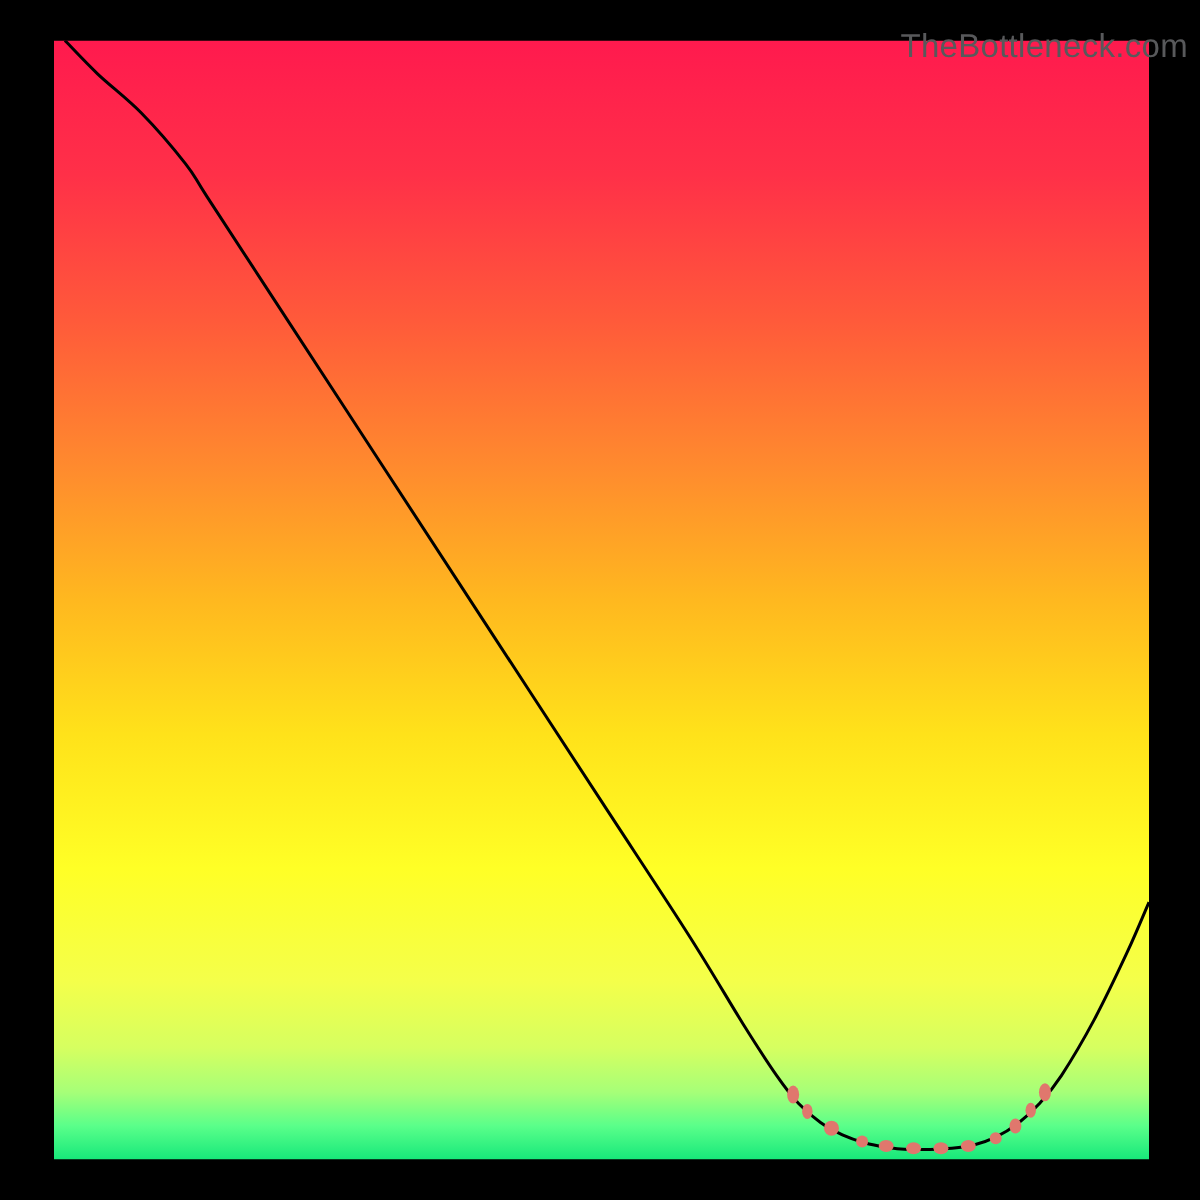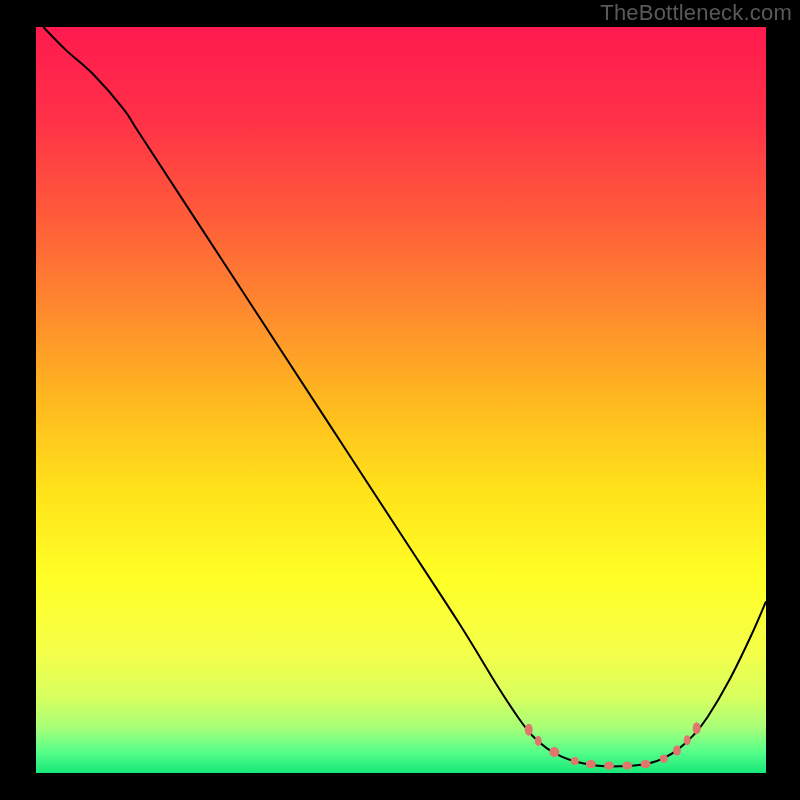--- a/index.html
+++ b/index.html
@@ -1,20 +1,20 @@
 <!DOCTYPE html>
 <html><head>
 <meta charset="utf-8">
 <style>
   * { margin: 0; padding: 0; box-sizing: border-box; }
   html, body { width: 800px; height: 800px; overflow: hidden; background: #000; }
   .wrap { position: relative; width: 800px; height: 800px; }
   .watermark {
     position: absolute;
-    top: 0;
+    top: 18px;
     right: 8px;
     font-family: Arial, Helvetica, sans-serif;
     font-size: 22px;
     color: #58595b;
     z-index: 10;
     letter-spacing: 0.2px;
   }
   .plot {
     position: absolute;
     left: 36px;

